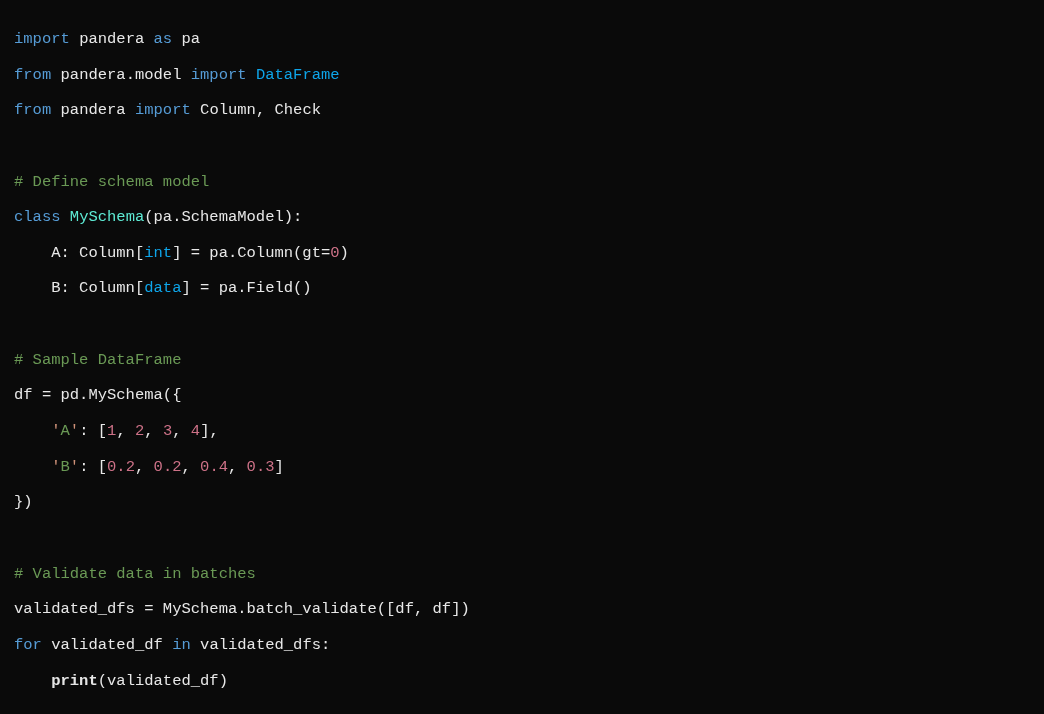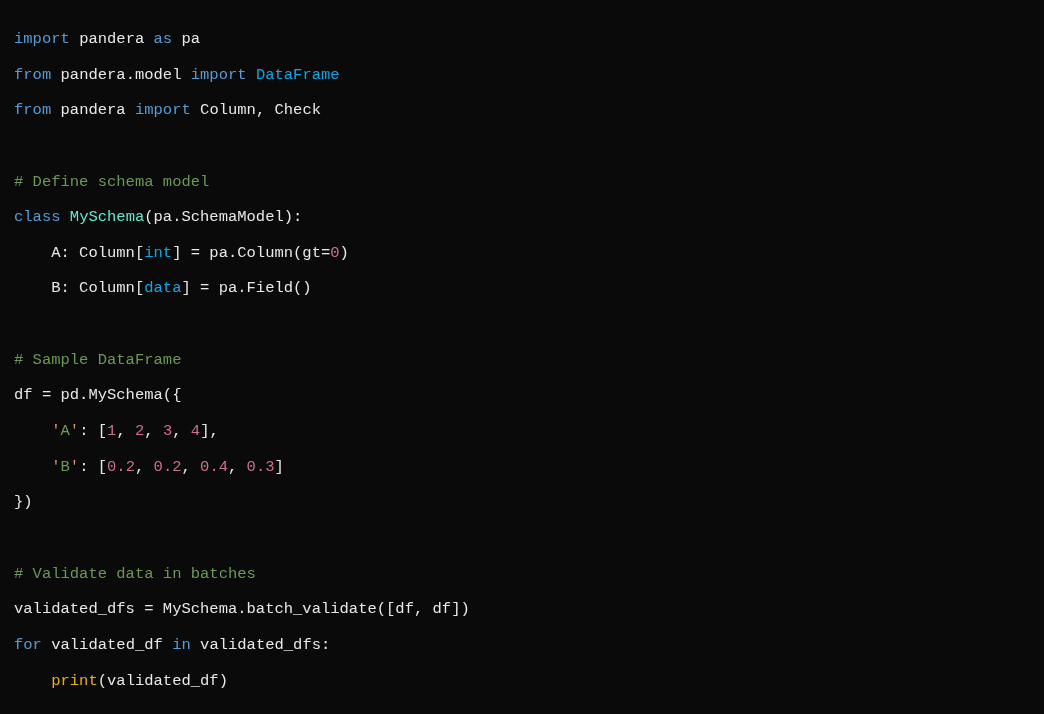--- a/index.html
+++ b/index.html
@@ -15,21 +15,21 @@
     overflow: hidden;
     font-weight: 500;
   }
   pre {
     font-family: inherit;
     white-space: pre;
   }
   .kw    { color: #569cd6; font-family: Liberation Mono, monospace; }   
   .type  { color: #0ea5e9; }   
   .cls   { color: #5eead4; }   
-  .func  { color: #eab308; }   
+  .func  { color: #e5e5e5; font-weight: bold; }   
   .com   { color: #6a9955; }   
   .num   { color: #ce7288; }   
   .str   { color: #ce9178; }   
   .strg  { color: #6a9955; }
 </style>
 </head>
 <body>
 
 <pre><span><span class="kw">import</span> <span>pandera</span> <span class="kw">as</span> <span>pa</span></span>
 <span><span class="kw">from</span> <span>pandera.model</span> <span class="kw">import</span> <span class="type">DataFrame</span></span>

